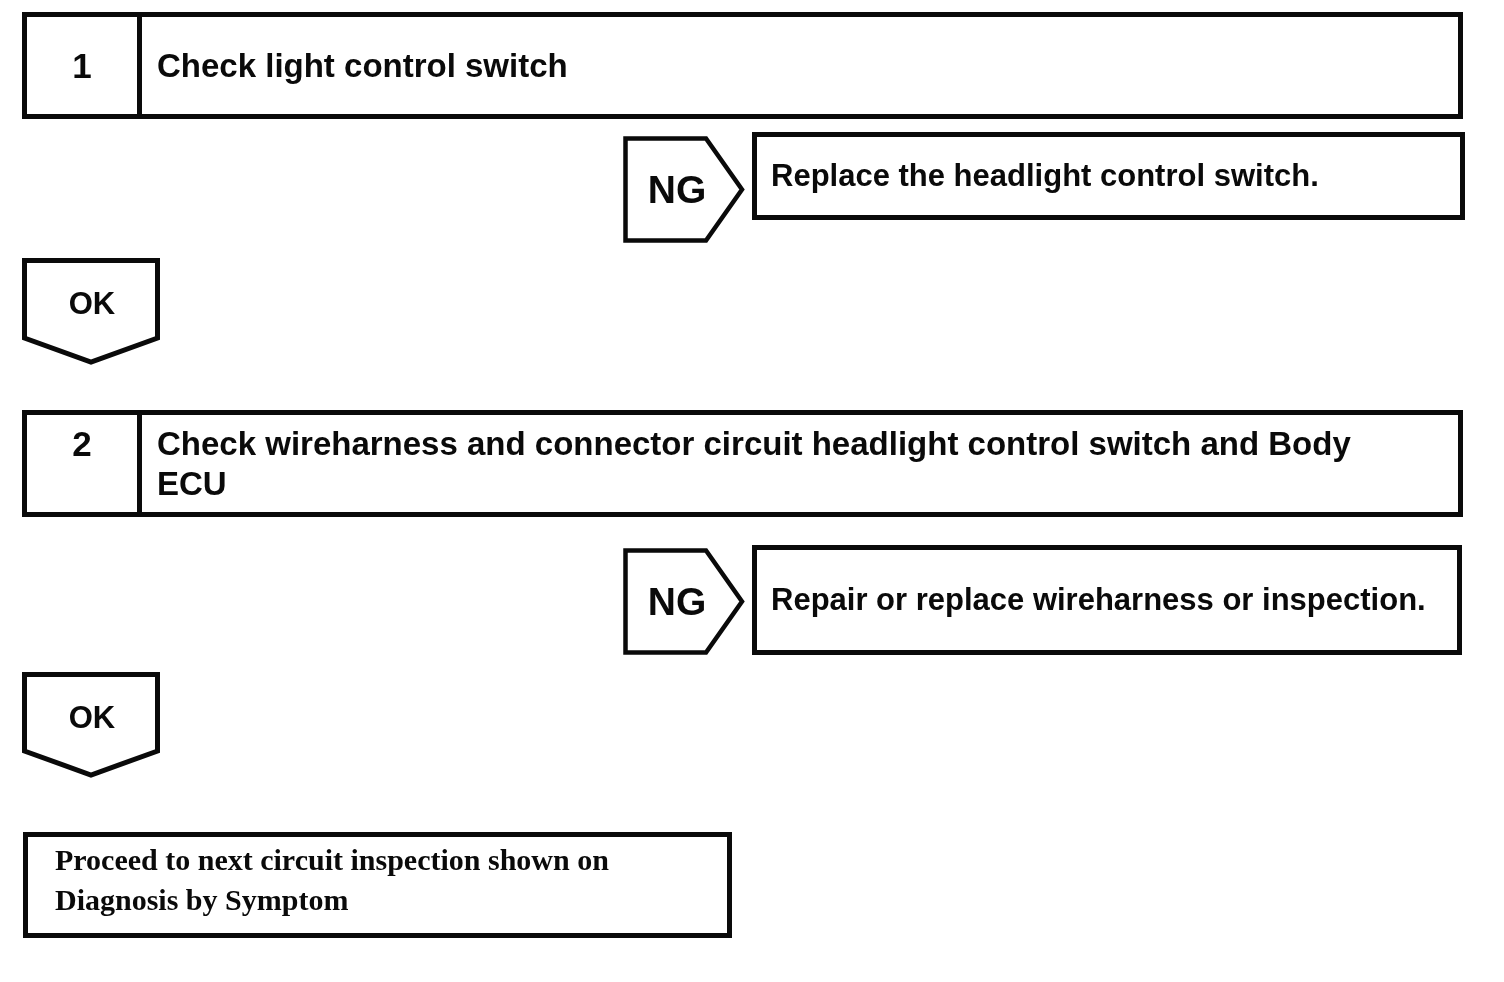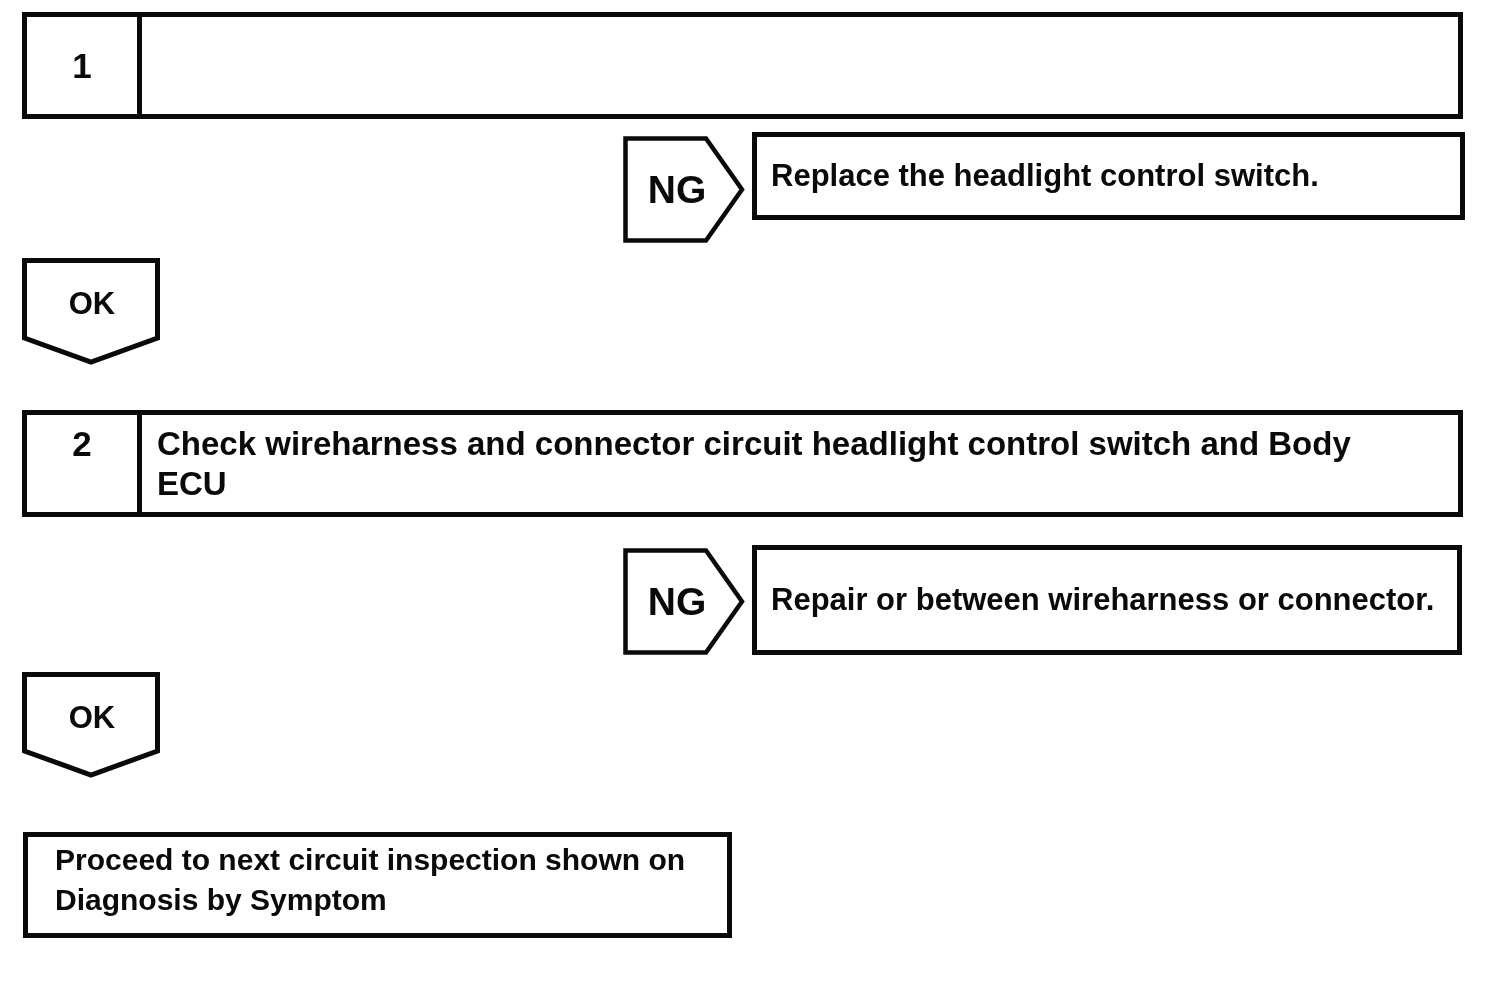--- a/index.html
+++ b/index.html
@@ -52,20 +52,21 @@
     line-height: 38px;
   }
 
   
   .terminalbox {
     border: 5px solid #0a0a0a;
     background: #ffffff;
     font-size: 30px;
     line-height: 40px;
     padding: 3px 16px 0 27px;
+    font-family: Liberation Serif, serif;
   }
 
   
   .connector { position: absolute; }
   .connector svg { position: absolute; left: 0; top: 0; display: block; }
   .connector .lbl {
     position: absolute;
     display: flex;
     align-items: center;
     justify-content: center;
@@ -73,20 +74,21 @@
   .ng-lbl { left: 0; top: 0; width: 108px; height: 107px; font-size: 39px; }
   .ok-lbl { left: 0; top: 4px; width: 140px; height: 84px; font-size: 31px; }
 </style>
 </head>
 <body>
 
 <div>
 
   <div class="abs stepbox step--center" style="left:22px; top:12px; width:1441px; height:107px;">
     <div class="numcell">1</div>
+    <div class="titlecell">Check light control switch</div>
   </div>
 
   <div class="connector" style="left:623px; top:136px; width:122px; height:107px;">
     <svg width="122" height="107" viewBox="0 0 122 107">
       <polygon points="2.5,2.5 83,2.5 119,53.5 83,104.5 2.5,104.5" fill="#ffffff" stroke="#0a0a0a" stroke-width="4.5"></polygon>
     </svg>
     <div class="lbl ng-lbl">NG</div>
   </div>
 
   <div class="abs actionbox" style="left:752px; top:132px; width:713px; height:88px;">
@@ -106,21 +108,21 @@
   </div>
 
   <div class="connector" style="left:623px; top:548px; width:122px; height:107px;">
     <svg width="122" height="107" viewBox="0 0 122 107">
       <polygon points="2.5,2.5 83,2.5 119,53.5 83,104.5 2.5,104.5" fill="#ffffff" stroke="#0a0a0a" stroke-width="4.5"></polygon>
     </svg>
     <div class="lbl ng-lbl">NG</div>
   </div>
 
   <div class="abs actionbox" style="left:752px; top:545px; width:710px; height:110px;">
-    <span>Repair or between wireharness or connector.</span>
+    <span>Repair or replace wireharness or inspection.</span>
   </div>
 
   <div class="connector" style="left:22px; top:672px; width:138px; height:106px;">
     <svg width="138" height="106" viewBox="0 0 138 106">
       <polygon points="2.5,2.5 135.5,2.5 135.5,79 69,103 2.5,79" fill="#ffffff" stroke="#0a0a0a" stroke-width="5"></polygon>
     </svg>
     <div class="lbl ok-lbl">OK</div>
   </div>
 
   <div class="abs terminalbox" style="left:23px; top:832px; width:709px; height:106px;">

